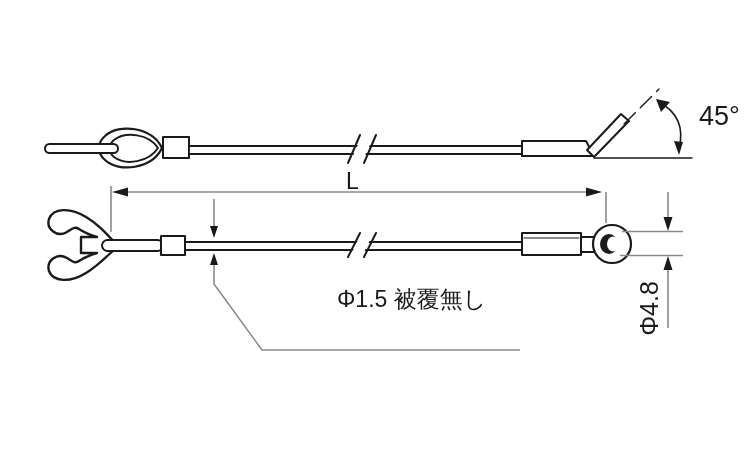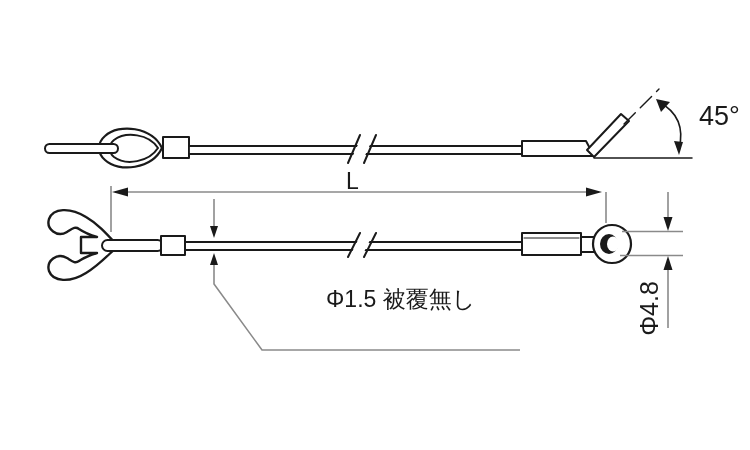--- a/index.html
+++ b/index.html
@@ -4,21 +4,21 @@
 <style>
   html,body{margin:0;padding:0;background:#ffffff;}
   .canvas{
     position:relative;width:750px;height:450px;background:#ffffff;overflow:hidden;
     font-family:"Liberation Sans","DejaVu Sans",sans-serif;color:#1a1a1a;
   }
   .canvas svg{position:absolute;left:0;top:0;}
   .lbl{position:absolute;color:#1a1a1a;white-space:nowrap;line-height:1;}
   .lbl-angle{left:699px;top:103px;font-size:27px;}
   .lbl-length{left:346px;top:170px;font-size:23px;}
-  .lbl-note1{left:326px;top:288px;font-size:23px;text-align:right;}
+  .lbl-note1{left:337px;top:288px;font-size:23px;text-align:right;}
   .lbl-note2{left:333px;top:322px;font-size:23px;}
   .lbl-dia{left:613px;top:296px;font-size:25px;transform:rotate(-90deg);transform-origin:center;width:72px;text-align:center;}
   .outline{stroke:#1a1a1a;fill:#ffffff;}
   .dimline{stroke:#8a8a8a;fill:none;}
 </style>
 </head>
 <body>
 
 <div class="canvas">
 

